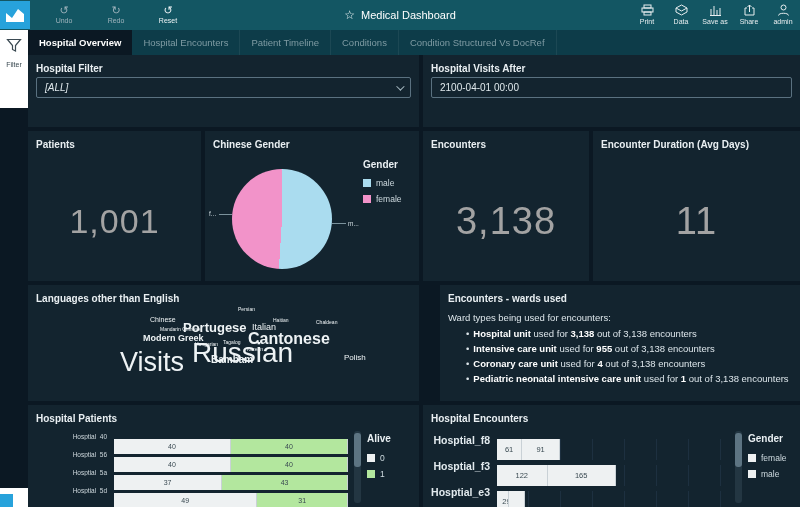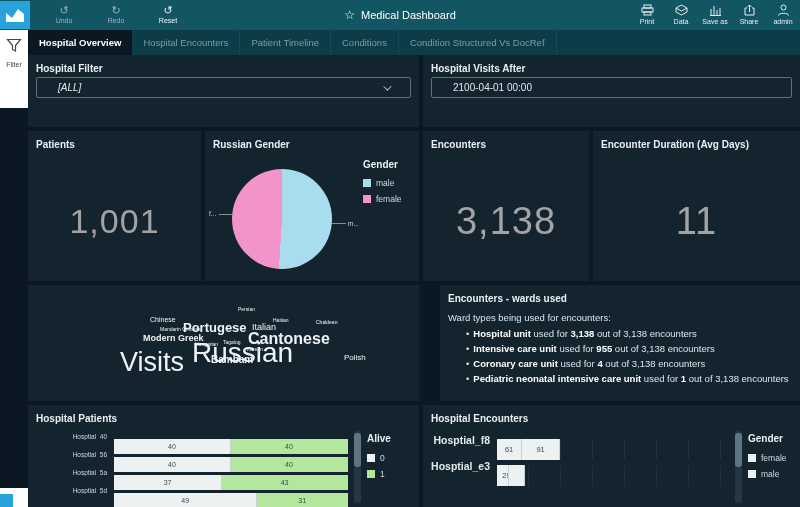--- a/index.html
+++ b/index.html
@@ -32,21 +32,21 @@
 
   
   .side-white{position:absolute;left:0;top:30px;width:28px;height:78px;background:#fff;display:flex;flex-direction:column;align-items:center;padding-top:8px;}
   .side-white .flabel{font-size:7px;color:#3b4a52;margin-top:4px;}
   .corner-widget{position:absolute;left:0;top:488px;width:28px;height:19px;background:#fff;}
   .corner-widget .blue{position:absolute;left:0;bottom:0;width:13px;height:13px;background:#27a2db;}
 
   
   .panel{position:absolute;background:var(--panel);}
   .p-title{font-size:10px;font-weight:bold;color:var(--txt);padding:8px 0 0 8px;}
-  .ctrl{position:absolute;left:8px;right:8px;top:22px;height:21px;border:1px solid var(--border);border-radius:2px;display:flex;align-items:center;padding:0 21px;font-size:10px;color:#dfe8ec;cursor:pointer;}
+  .ctrl{position:absolute;left:8px;right:8px;top:22px;height:21px;border:1px solid var(--border);border-radius:2px;display:flex;align-items:center;padding:0 8px;font-size:10px;color:#dfe8ec;cursor:pointer;}
   .ctrl .chev{margin-left:auto;width:6px;height:6px;border-right:1.5px solid #a9bcc4;border-bottom:1.5px solid #a9bcc4;transform:rotate(45deg) translateY(-2px);}
   .italic{font-style:italic;}
 
   .kpi{position:absolute;left:0;right:0;top:30px;bottom:0;display:flex;align-items:center;justify-content:center;font-size:38px;color:#a3a3a3;letter-spacing:1px;}
   .kpi.small{font-size:34px;}
 
   
   .pie{position:absolute;left:27px;top:38px;width:100px;height:100px;border-radius:50%;}
   .pie-callout{position:absolute;font-size:6.5px;color:#cfdbe0;}
   .pie-line{position:absolute;height:1px;background:#7b929c;}
@@ -219,21 +219,21 @@
       <span>2100-04-01 00:00</span>
     </div>
   </div>
 
   <div class="panel" style="left:28px;top:131px;width:173px;height:150px;">
     <div class="p-title">Patients</div>
     <div class="kpi small">1,001</div>
   </div>
 
   <div class="panel" style="left:205px;top:131px;width:214px;height:150px;">
-    <div class="p-title">Russian Gender</div>
+    <div class="p-title">Chinese Gender</div>
     <div class="pie" style="background: conic-gradient(rgb(170, 220, 239) 0deg, rgb(170, 220, 239) 183.6deg, rgb(242, 147, 201) 183.6deg, rgb(242, 147, 201) 360deg);"></div>
     <span class="pie-callout" style="left:4px;top:79px;">f...</span>
     <div class="pie-line" style="left:14px;top:83px;width:13px;"></div>
     <span class="pie-callout" style="left:143px;top:89px;">m...</span>
     <div class="pie-line" style="left:127px;top:92px;width:14px;"></div>
     <div class="plegend">
       <div class="lt">Gender</div>
       <div class="litem">
         <span class="sw" style="background: rgb(170, 220, 239);"></span>
         <span>male</span>
@@ -248,20 +248,21 @@
   <div class="panel" style="left:423px;top:131px;width:166px;height:150px;">
     <div class="p-title">Encounters</div>
     <div class="kpi">3,138</div>
   </div>
   <div class="panel" style="left:593px;top:131px;width:207px;height:150px;">
     <div class="p-title">Encounter Duration (Avg Days)</div>
     <div class="kpi">11</div>
   </div>
 
   <div class="panel" style="left:28px;top:285px;width:391px;height:116px;">
+    <div class="p-title">Languages other than English</div>
     <div class="wc">
       <span class="wc0">Chinese</span>
       <span class="wc1">Bambam</span>
       <span class="wc2">Persian</span>
       <span class="wc3">Portugese</span>
       <span class="wc4">Mandarin Chinese</span>
       <span class="wc5">Italian</span>
       <span class="wc6">Haitian</span>
       <span class="wc7">Chaldean</span>
       <span class="wc8">Modern Greek</span>
@@ -351,20 +352,29 @@
           <div class="bar-row">
             <span class="row-label">Hosptial_f8</span>
             <div class="plot">
               <div class="track" style="width: 27.1429%;">
                 <div class="seg" style="width: 40.1316%; background: rgb(238, 241, 242);">61</div>
                 <div class="seg" style="width: 59.8684%; background: rgb(238, 241, 242);">91</div>
               </div>
             </div>
           </div>
           <div class="bar-row">
+            <span class="row-label">Hosptial_f3</span>
+            <div class="plot">
+              <div class="track" style="width: 51.25%;">
+                <div class="seg" style="width: 42.5087%; background: rgb(238, 241, 242);">122</div>
+                <div class="seg" style="width: 57.4913%; background: rgb(238, 241, 242);">165</div>
+              </div>
+            </div>
+          </div>
+          <div class="bar-row">
             <span class="row-label">Hosptial_e3</span>
             <div class="plot">
               <div class="track" style="width: 12.1429%;">
                 <div class="seg" style="width: 42.6471%; background: rgb(238, 241, 242); padding-left: 8px;">29</div>
                 <div class="seg" style="width: 57.3529%; background: rgb(238, 241, 242);"></div>
               </div>
             </div>
           </div>
         </div>
       <div class="vscroll">

